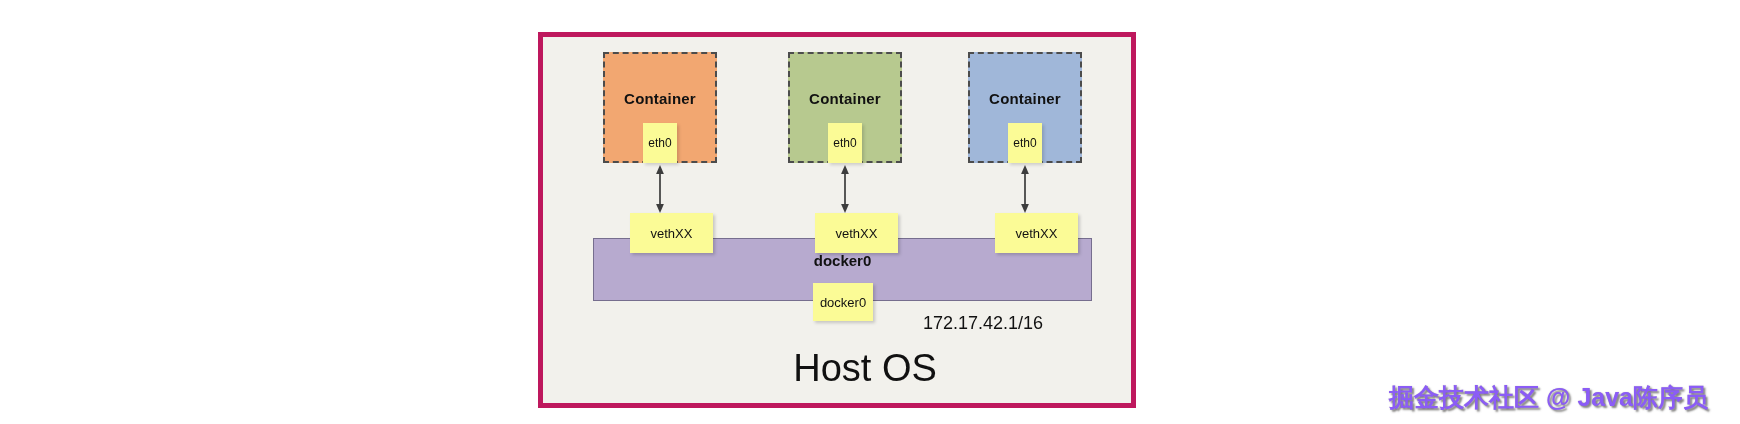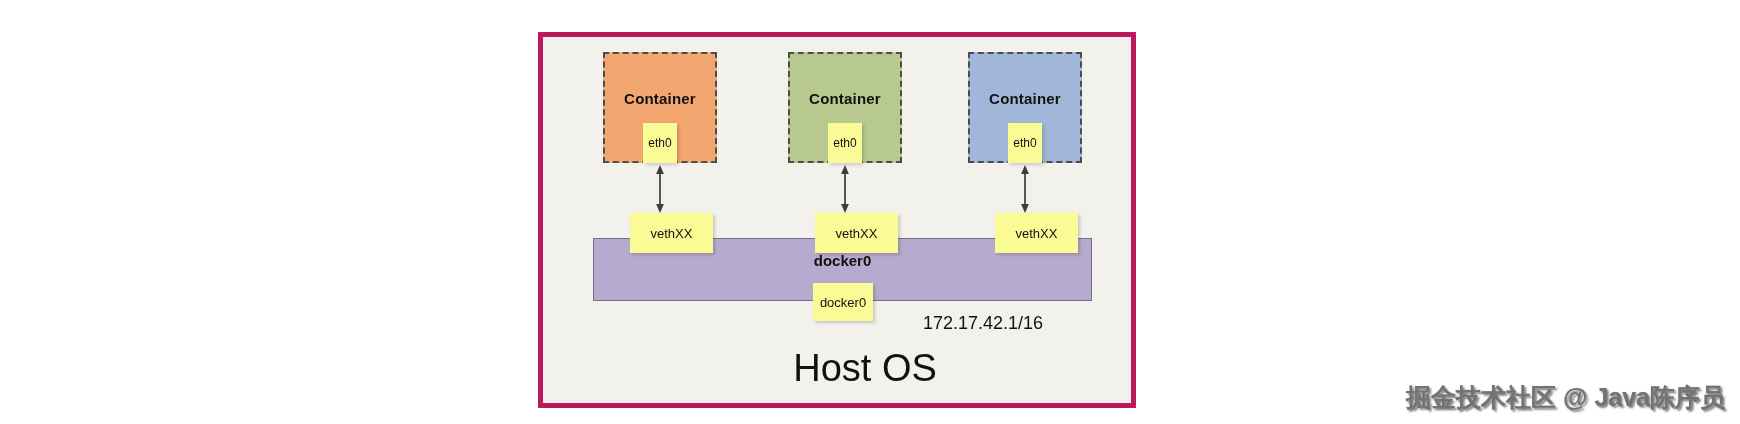--- a/index.html
+++ b/index.html
@@ -114,24 +114,24 @@
     position: absolute;
     left: 322px; top: 310px;
     transform: translateX(-50%);
     font-size: 38px;
     white-space: nowrap;
   }
 
   
   .watermark {
     position: absolute;
-    right: 15px; bottom: 10px;
+    right: 32px; bottom: 10px;
     font-size: 25px;
     font-weight: bold;
-    color: #737373;
+    color: #8b5cf6;
     text-shadow: 2px 2px 2px rgba(90,88,85,0.75), 0 0 1px rgba(120,118,115,0.5);
     white-space: nowrap;
   }
 </style>
 </head>
 <body>
 
 <div class="page">
   <div class="panel" style="background-color: rgb(242, 241, 236);">
 

